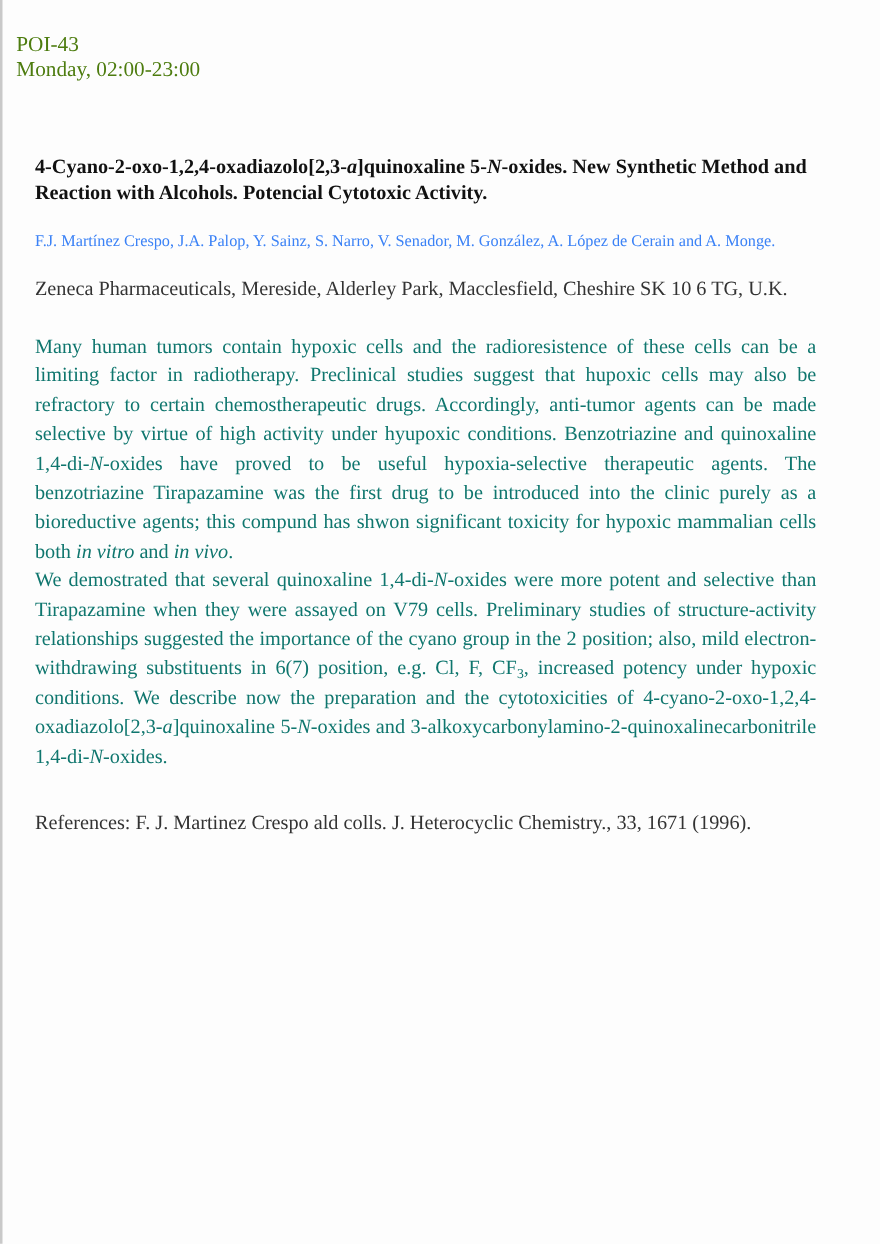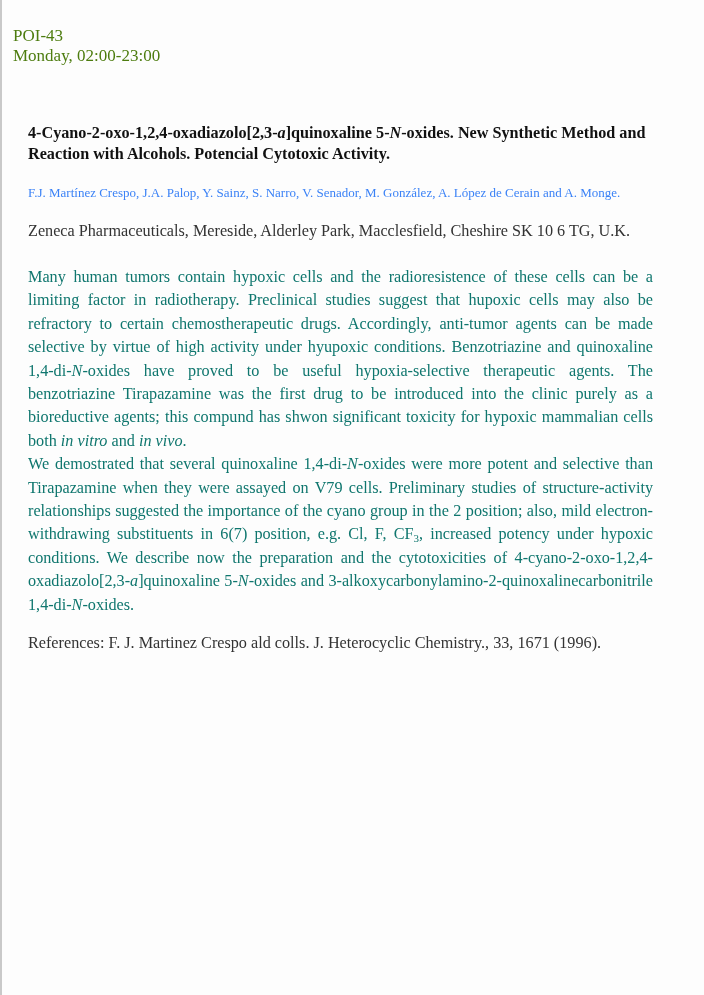--- a/index.html
+++ b/index.html
@@ -35,21 +35,21 @@
   }
   .aff1 { margin-top: 17px; }
   .authors2 { margin-top: 15px; }
   .aff2 { margin-top: 16px; }
   .abstract {
     margin-top: 23px; font-size: 16.2px; line-height: 23.4px;
     text-align: justify; color: #0f766e;
   }
   .abstract p { margin: 0; }
   .references {
-    margin-top: 15px; font-size: 16.2px; line-height: 23px; color: #333;
+    margin-top: 30px; font-size: 16.2px; line-height: 23px; color: #333;
   }
   i { font-style: italic; }
   sub { font-size: 11px; vertical-align: -3px; line-height: 0; }
 </style>
 </head>
 <body>
 
 <div class="left-edge"></div>
 
 <div class="page-header">

